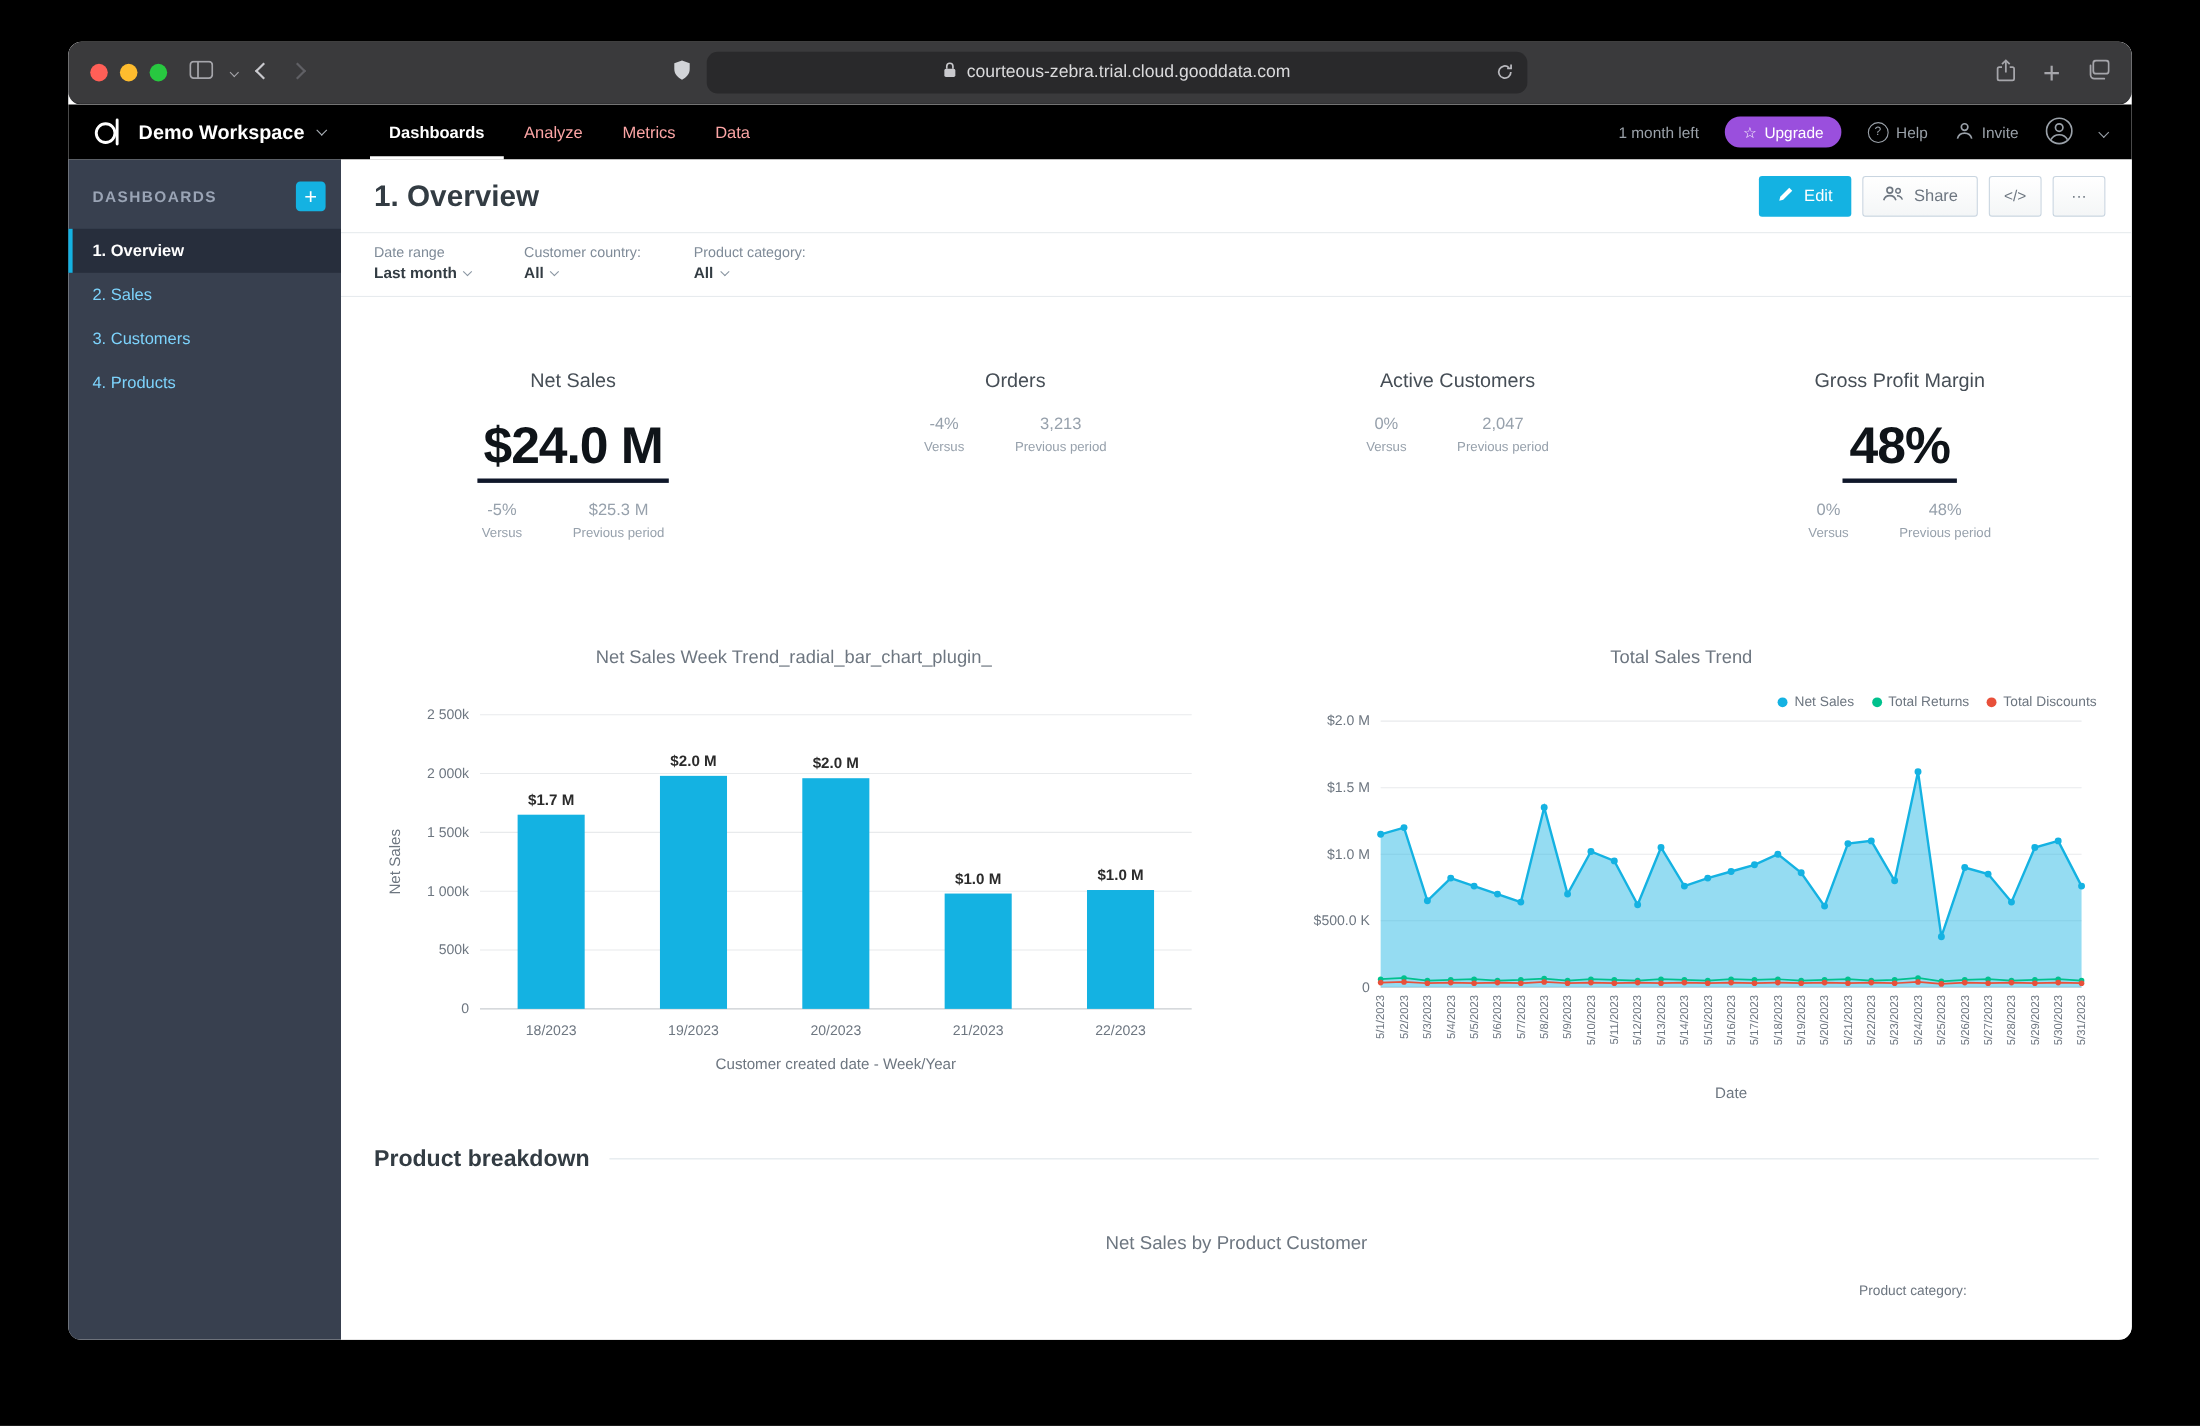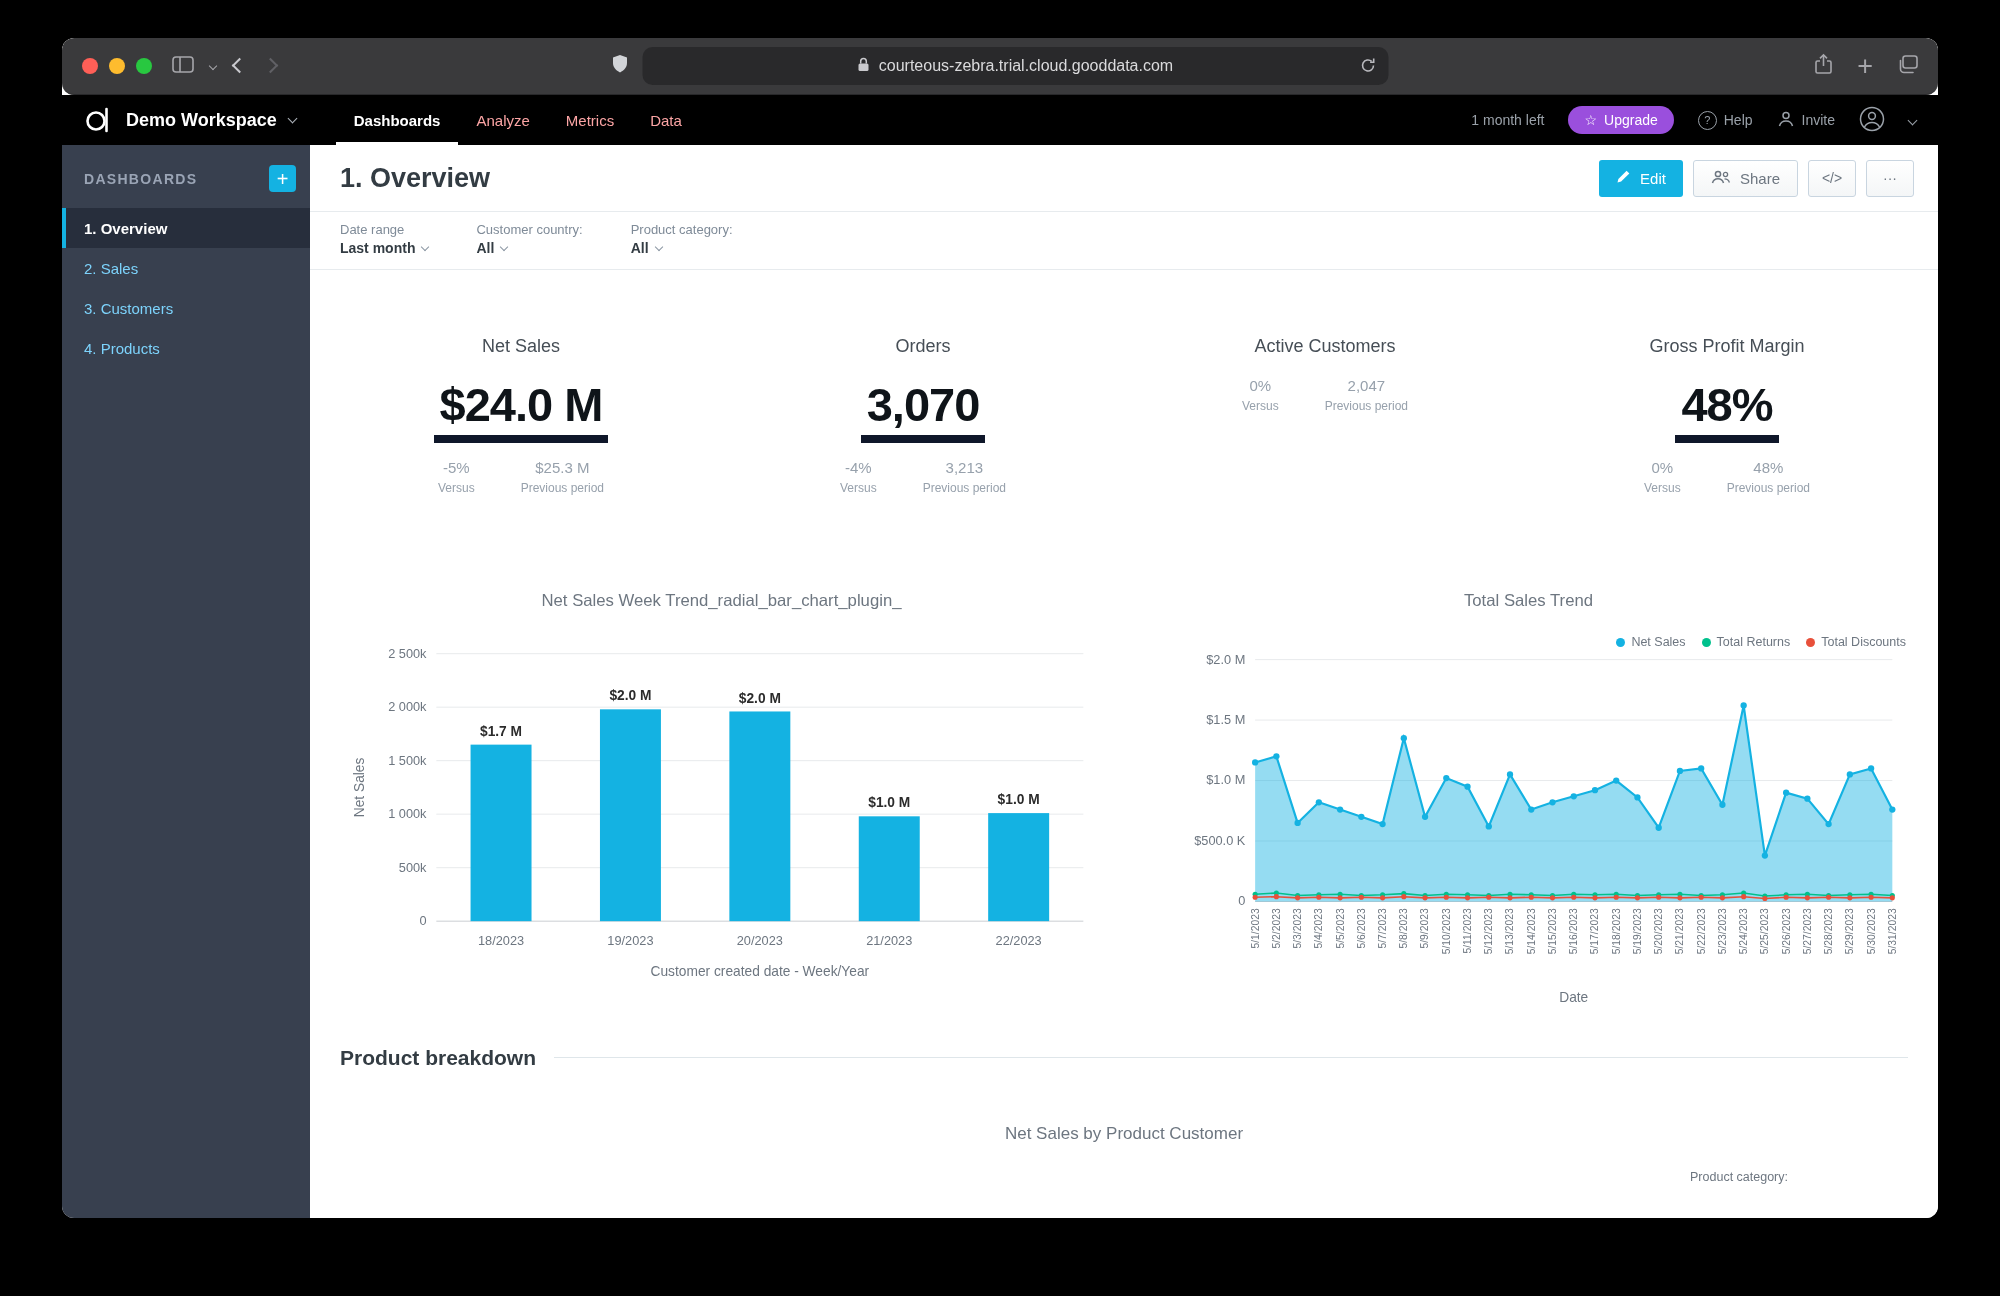--- a/index.html
+++ b/index.html
@@ -60,21 +60,21 @@
   .btn-sq{width:48px;justify-content:center;padding:0;font-size:14px;}
   .divider{border-top:1px solid #e7ebee;}
   .filter-bar{display:flex;padding:10px 30px 13px;gap:48px;}
   .filter .caption{font-size:13px;color:#7f8b98;margin-bottom:3px;}
   .filter .value{font-size:14px;font-weight:bold;color:#333c43;display:flex;align-items:center;gap:7px;cursor:pointer;text-align:center;}
   .filter .value .chev{color:#8a96a2;margin-top:-3px;}
   
   .kpi-row{display:grid;grid-template-columns:repeat(4,1fr);padding:66px 10px 70px;}
   .kpi{text-align:center;}
   .kpi-title{font-size:18px;color:#464e56;margin-bottom:20px;}
-  .kpi-value{font-size:47px;font-weight:bold;color:#0f1419;display:inline-block;border-bottom:8px solid #0f172a;
+  .kpi-value{font-size:47px;font-weight:bold;color:#0f1419;display:inline-block;border-bottom:4px solid #0f172a;
              padding:0 6px 3px;letter-spacing:-1px;}
   .kpi-sub{margin-top:16px;display:flex;justify-content:center;gap:46px;}
   .kpi-col .num{font-size:15px;color:#97a1ac;}
   .kpi-col .lab{font-size:12px;color:#97a1ac;margin-top:5px;}
   
   .section-head{display:flex;align-items:center;gap:18px;padding:0 30px;}
   .section-head.product{margin-top:36px;}
   .section-title{font-size:21px;font-weight:bold;color:#333c43;white-space:nowrap;}
   .section-rule{flex:1;height:1px;background:#dfe6ea;}
   .charts-row{display:flex;padding:12px 26px 0 28px;gap:40px;}
@@ -278,21 +278,20 @@
                   <div class="lab">Versus</div>
                 </div>
               <div class="kpi-col">
                   <div class="num">$25.3 M</div>
                   <div class="lab">Previous period</div>
                 </div>
             </div>
           </div>
           <div class="kpi">
             <div class="kpi-title">Orders</div>
-            <div><span class="kpi-value">3,070</span></div>
             <div class="kpi-sub">
               <div class="kpi-col">
                   <div class="num">-4%</div>
                   <div class="lab">Versus</div>
                 </div>
               <div class="kpi-col">
                   <div class="num">3,213</div>
                   <div class="lab">Previous period</div>
                 </div>
             </div>

